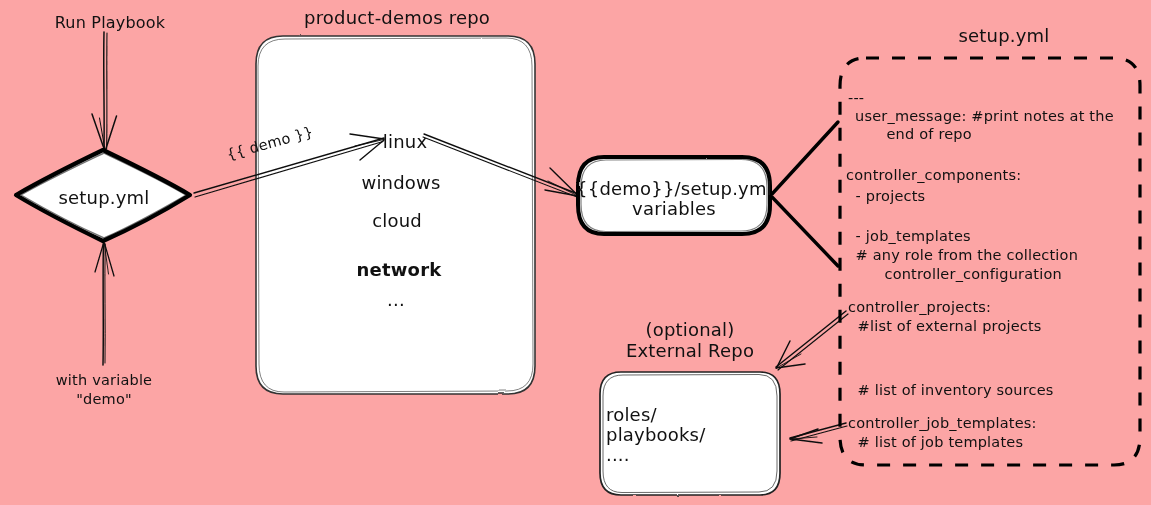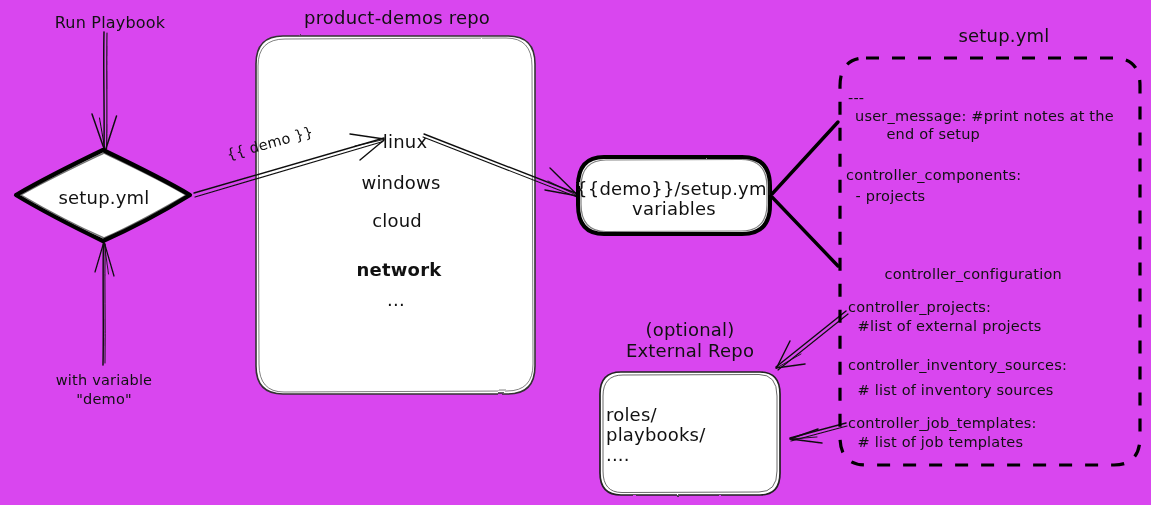--- a/index.html
+++ b/index.html
@@ -5,21 +5,21 @@
 <style>
   html, body {
     margin: 0;
     padding: 0;
     background: #ffffff;
   }
   #canvas {
     position: relative;
     width: 1151px;
     height: 505px;
-    background: #d946ef;
+    background: #fca5a5;
     overflow: hidden;
     font-family: "DejaVu Sans", sans-serif;
     color: #000000;
   }
   #sketch {
     position: absolute;
     left: 0;
     top: 0;
     width: 1151px;
     height: 505px;
@@ -177,28 +177,29 @@
 
   <div class="lbl lft t15" style="left:606px; top:403px;">roles/</div>
   <div class="lbl lft t15" style="left:606px; top:423px;">playbooks/</div>
   <div class="lbl lft t15" style="left:606px; top:443px;">....</div>
 
   <div class="lbl ctr t15" style="left:1004px; top:24px;">setup.yml</div>
 
   <div class="lbl lft code" style="left:848px; top:88px;">---</div>
 
   <div class="lbl lft code" style="left:848px; top:106px;margin-left:7px;">user_message: #print notes at the</div>
-  <div class="lbl lft code" style="left:848px; top:124px;">        end of setup</div>
+  <div class="lbl lft code" style="left:848px; top:124px;">        end of repo</div>
 
   <div class="lbl lft code" style="left:846px; top:165px;">controller_components:</div>
   <div class="lbl lft code" style="left:846px; top:186px;">  - projects</div>
+  <div class="lbl lft code" style="left:846px; top:226px;">  - job_templates</div>
+  <div class="lbl lft code" style="left:846px; top:245px;">  # any role from the collection</div>
   <div class="lbl lft code" style="left:846px; top:264px;">        controller_configuration</div>
 
   <div class="lbl lft code" style="left:848px; top:316px;">  #list of external projects</div>
   <div class="lbl lft code" style="left:848px; top:297px;">controller_projects:</div>
 
-  <div class="lbl lft code" style="left:848px; top:355px;">controller_inventory_sources:</div>
   <div class="lbl lft code" style="left:848px; top:380px;">  # list of inventory sources</div>
 
   <div class="lbl lft code" style="left:848px; top:413px;">controller_job_templates:</div>
   <div class="lbl lft code" style="left:848px; top:432px;">  # list of job templates</div>
 
 </div>
 
 </body></html>

